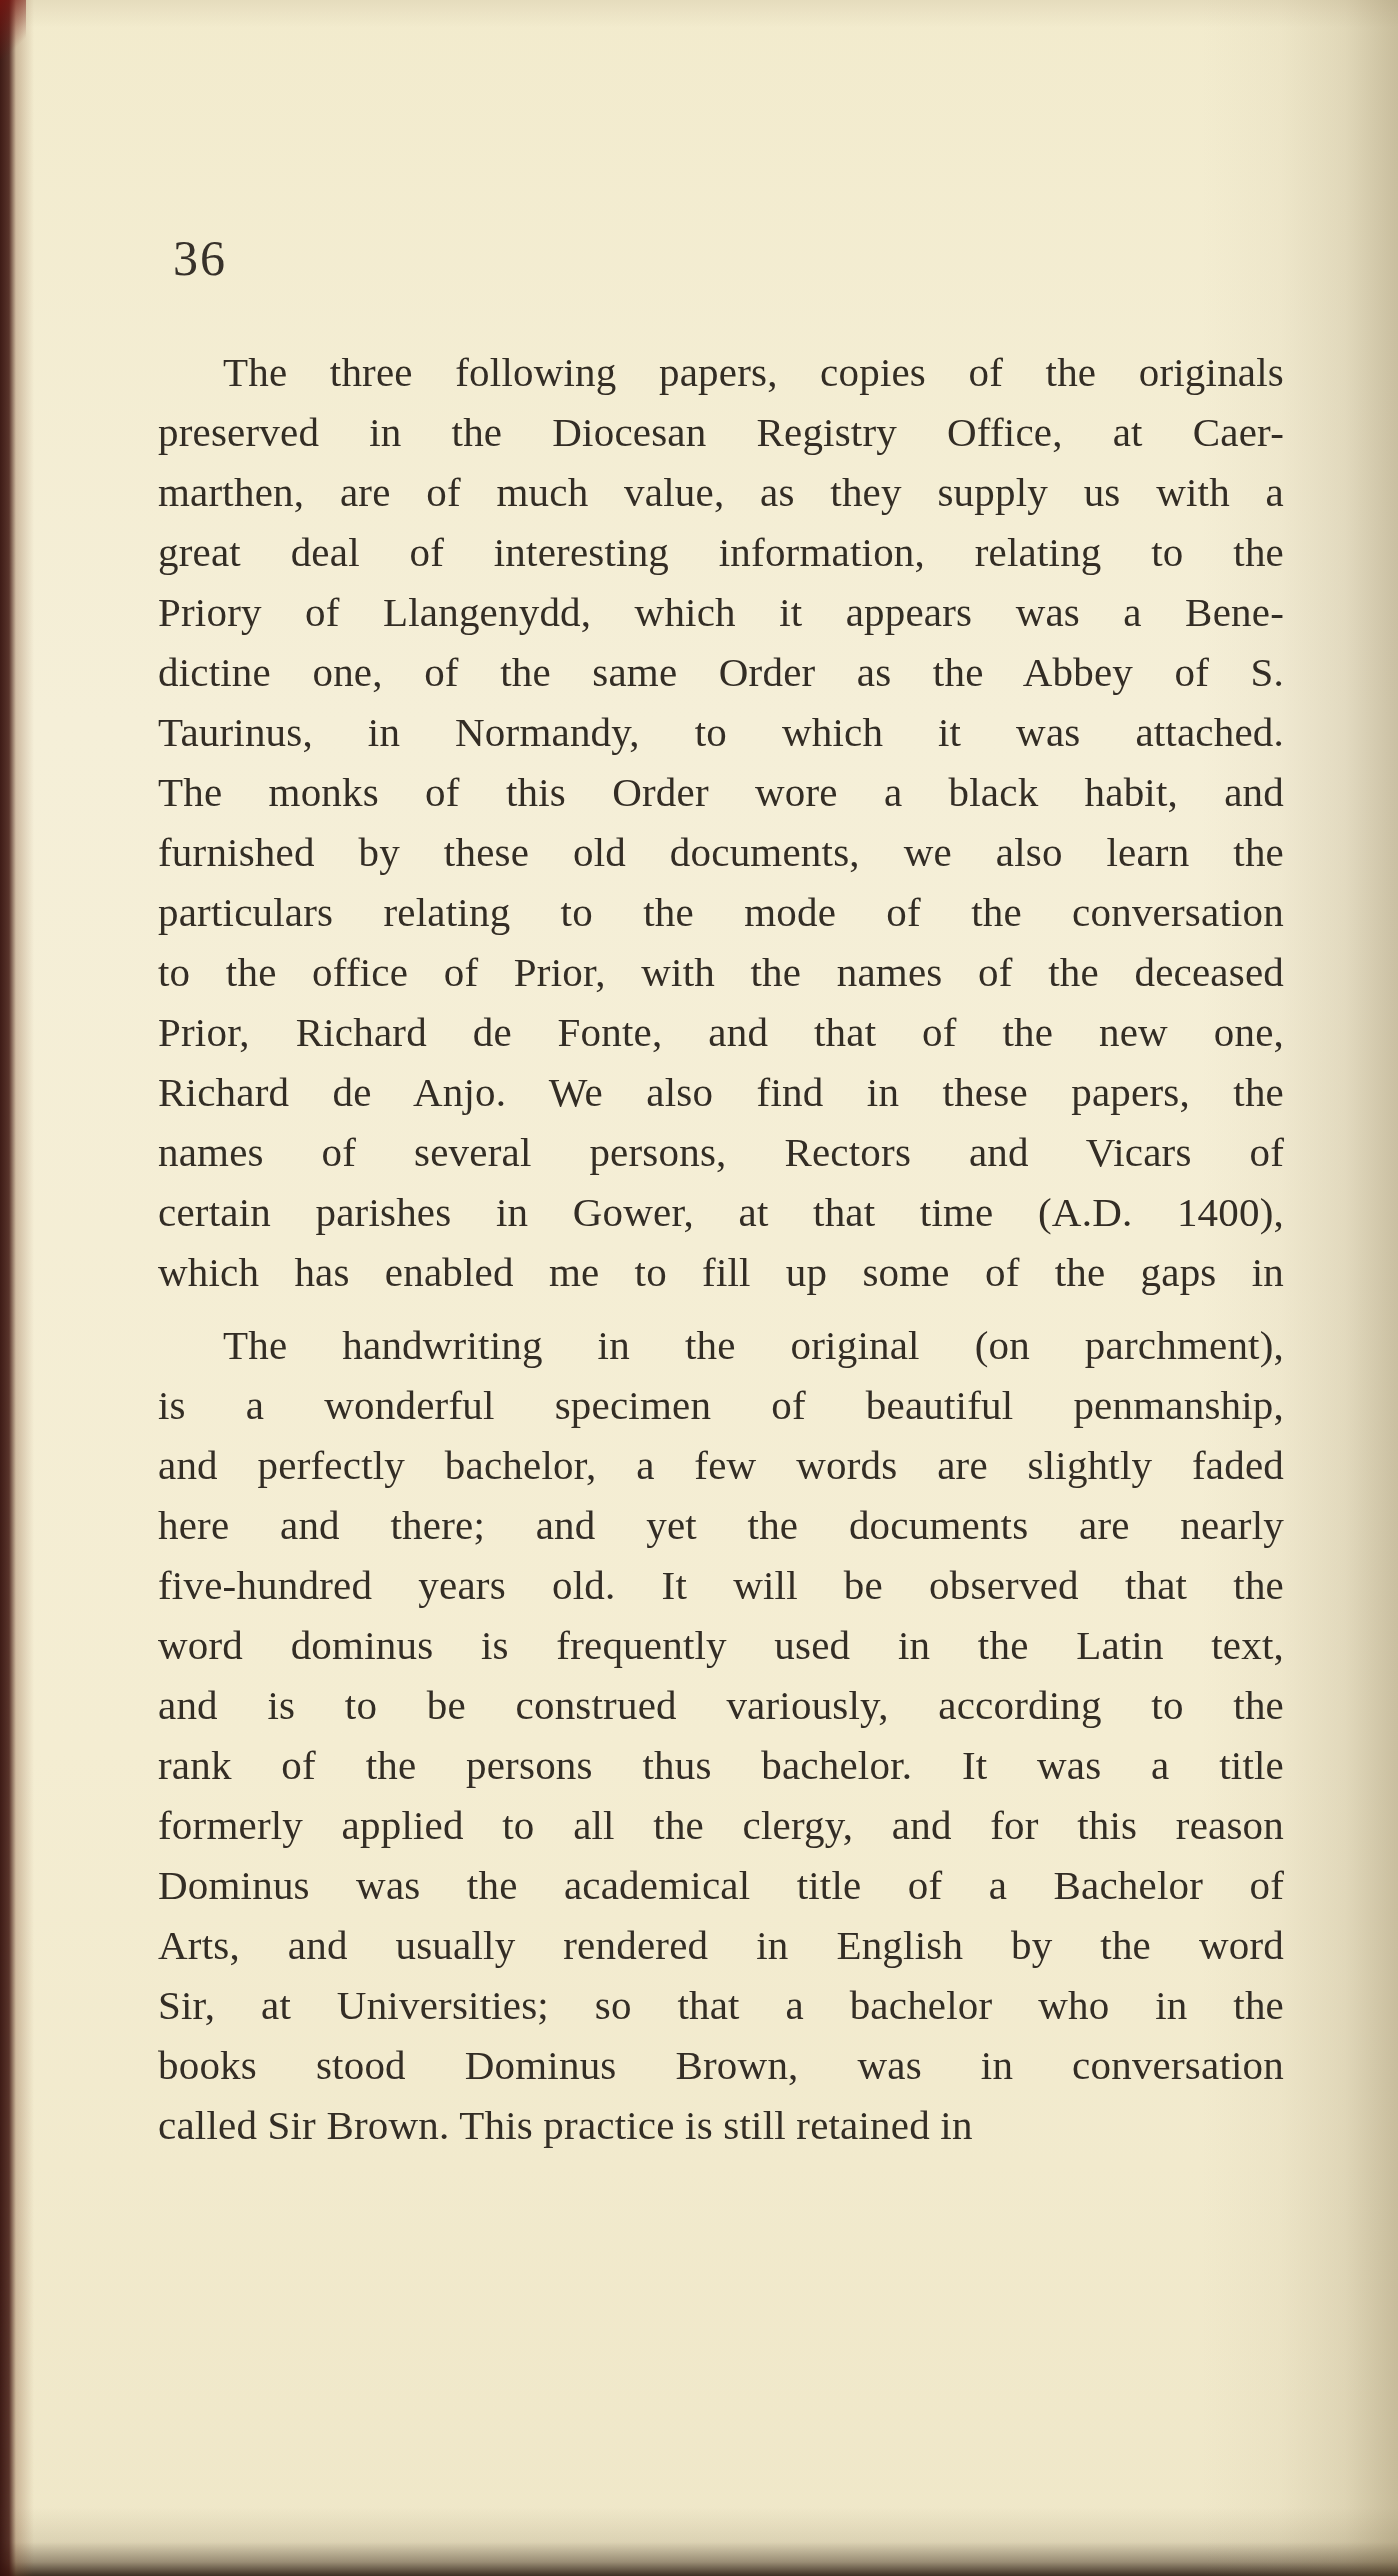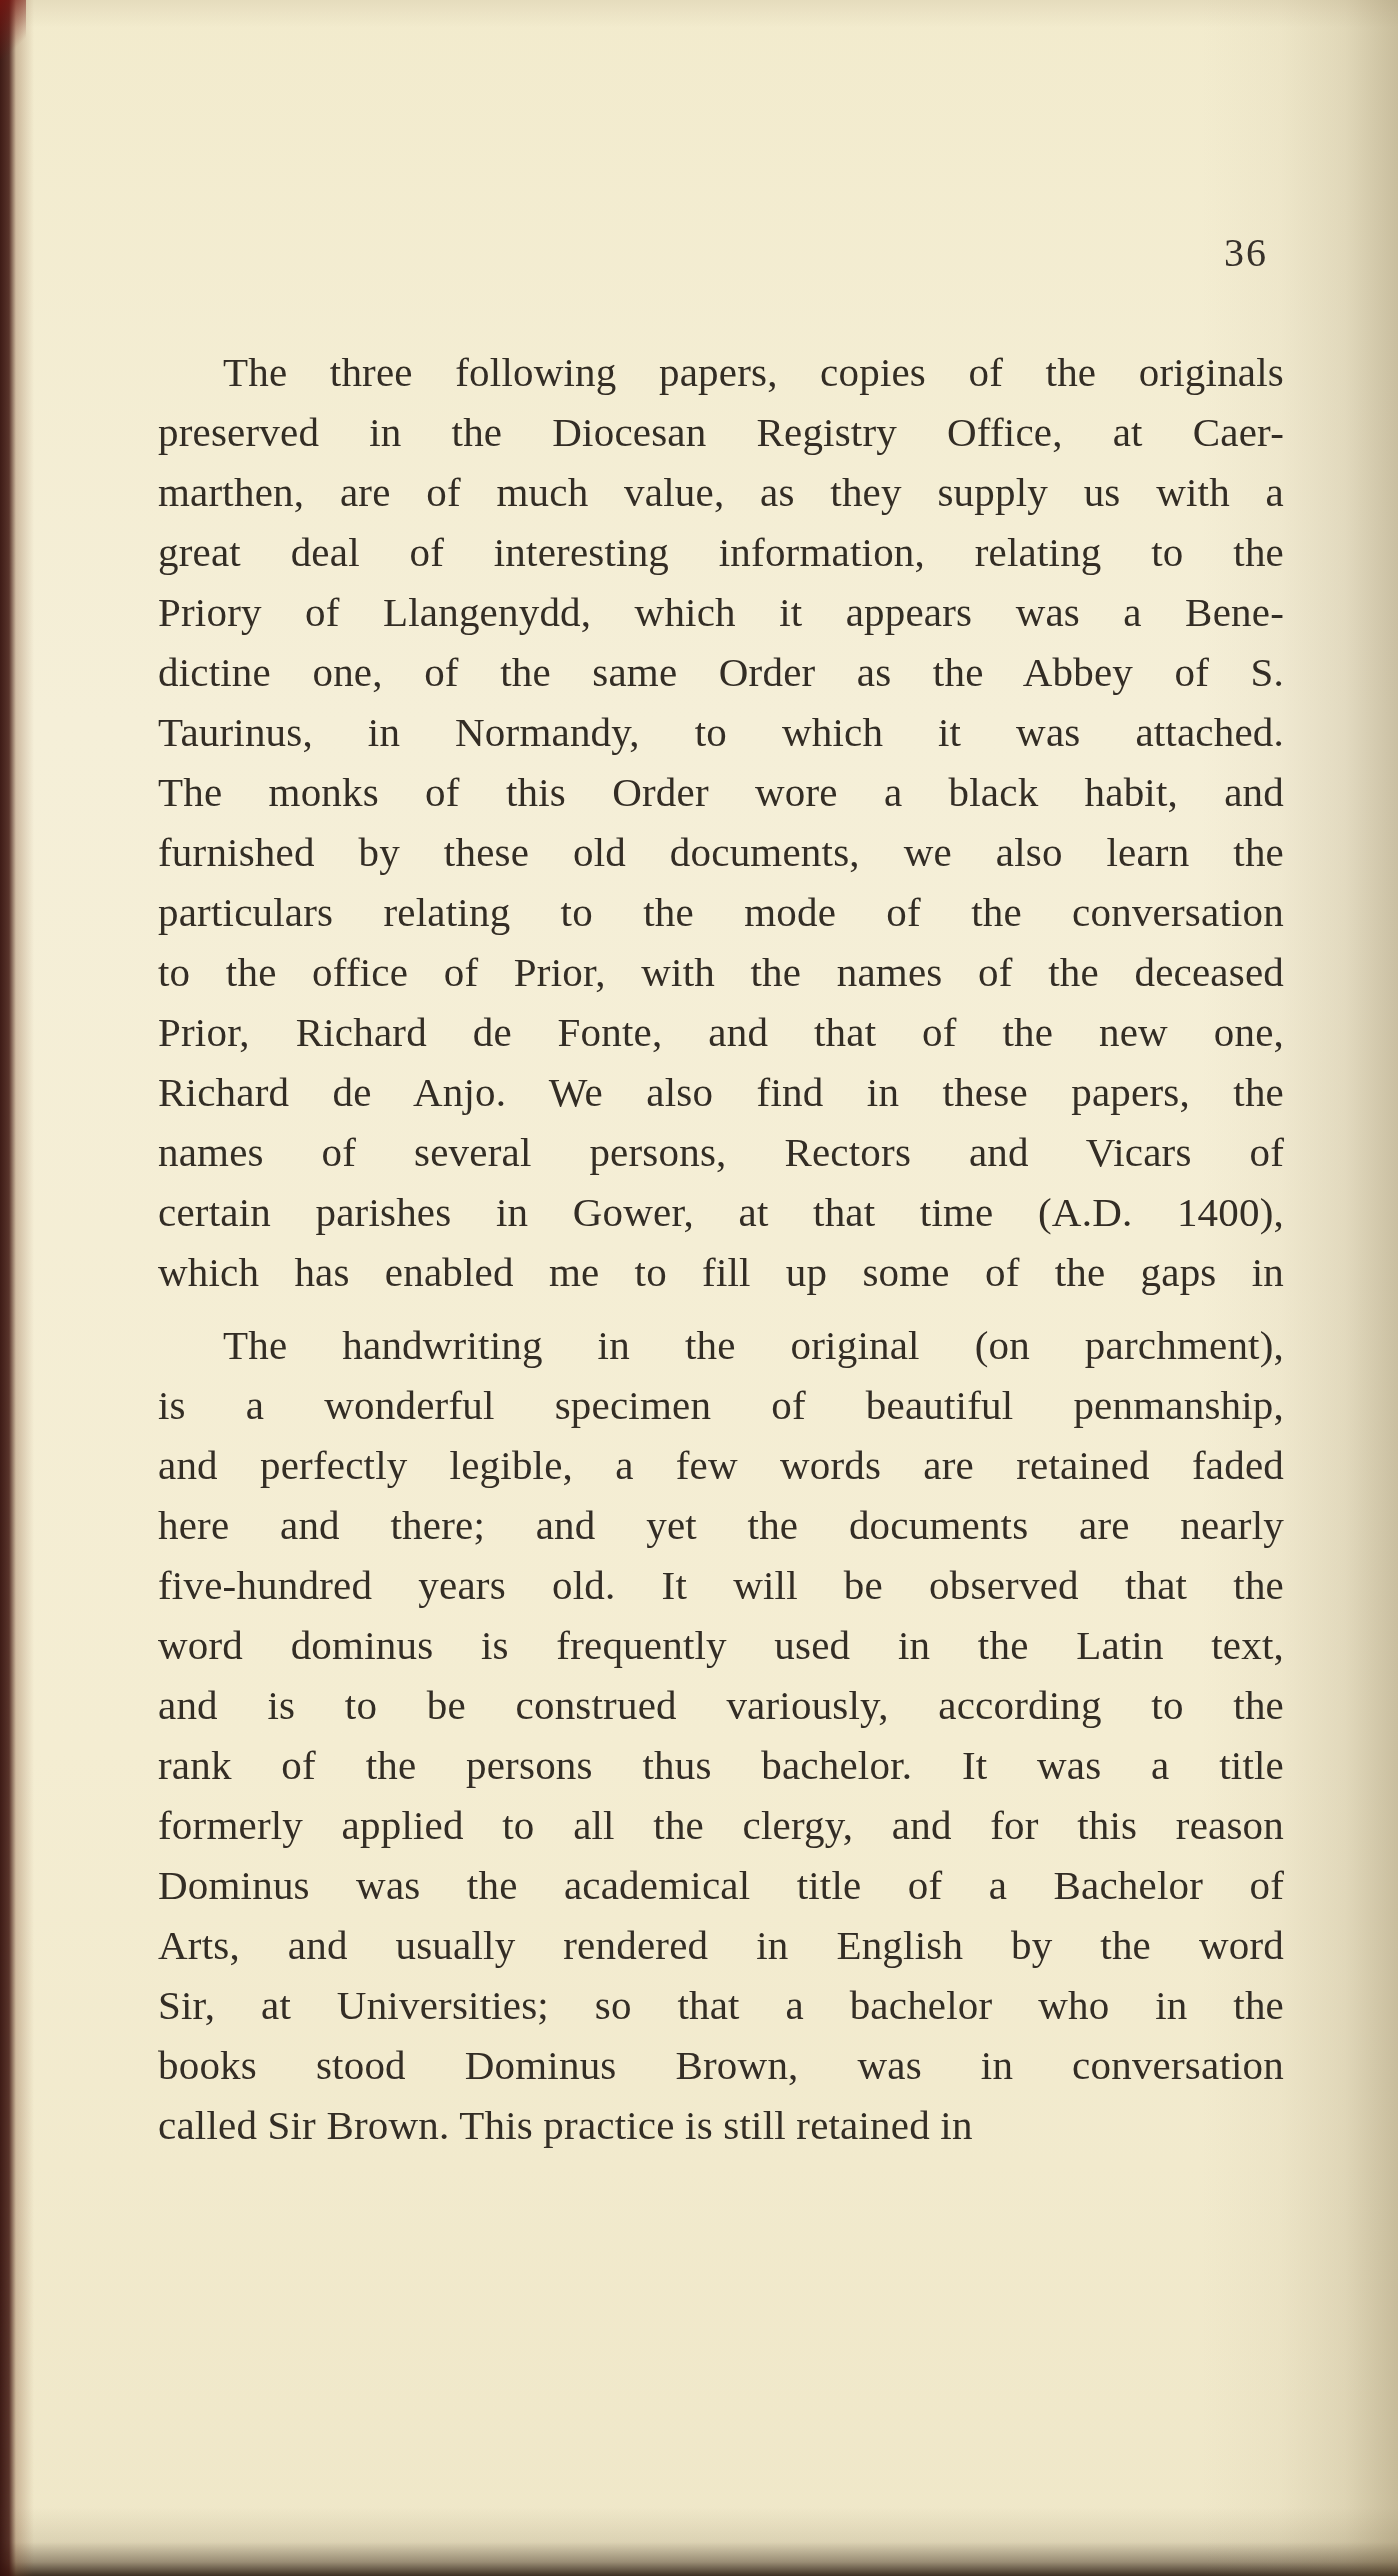--- a/index.html
+++ b/index.html
@@ -34,24 +34,24 @@
     position: absolute;
     left: 0;
     top: 0;
     width: 26px;
     height: 59px;
     background: linear-gradient(135deg, rgba(120,20,16,0.85), rgba(120,20,16,0) 75%);
   }
   .page-number {
     position: absolute;
     top: 229px;
-    left: 142px;
+    left: 173px;
     width: 1126px;
-    text-align: right;
-    font-size: 40px;
+    text-align: left;
+    font-size: 50px;
     letter-spacing: 2px;
     color: #37312a;
   }
   .text-block {
     position: absolute;
     top: 342px;
     left: 158px;
     width: 1126px;
   }
   .paragraph {
@@ -97,21 +97,21 @@
         <div class="line">to the office of Prior, with the names of the deceased</div>
         <div class="line">Prior, Richard de Fonte, and that of the new one,</div>
         <div class="line">Richard de Anjo.  We also find in these papers, the</div>
         <div class="line">names of several persons, Rectors and Vicars of</div>
         <div class="line">certain parishes in Gower, at that time (A.D. 1400),</div>
         <div class="line">which has enabled me to fill up some of the gaps in</div>
       </div>
       <div class="paragraph">
         <div class="line first">The handwriting in the original (on parchment),</div>
         <div class="line">is a wonderful specimen of beautiful penmanship,</div>
-        <div class="line">and perfectly legible, a few words are retained faded</div>
+        <div class="line">and perfectly bachelor, a few words are slightly faded</div>
         <div class="line">here and there; and yet the documents are nearly</div>
         <div class="line">five-hundred years old.  It will be observed that the</div>
         <div class="line">word dominus is frequently used in the Latin text,</div>
         <div class="line">and is to be construed variously, according to the</div>
         <div class="line">rank of the persons thus bachelor.  It was a title</div>
         <div class="line">formerly applied to all the clergy, and for this reason</div>
         <div class="line">Dominus was the academical title of a Bachelor of</div>
         <div class="line">Arts, and usually rendered in English by the word</div>
         <div class="line">Sir, at Universities; so that a bachelor who in the</div>
         <div class="line">books stood Dominus Brown, was in conversation</div>

